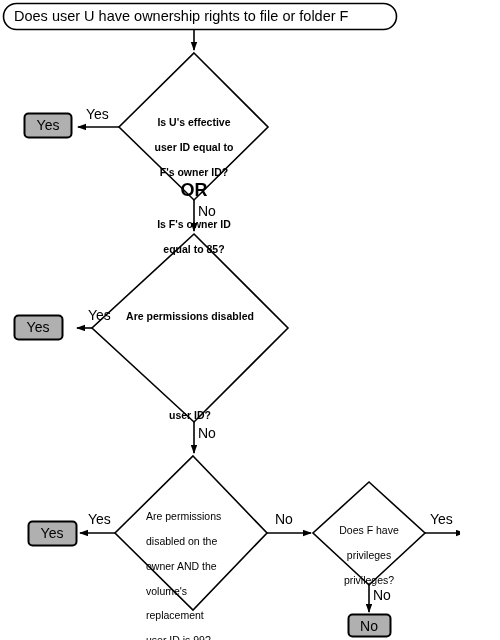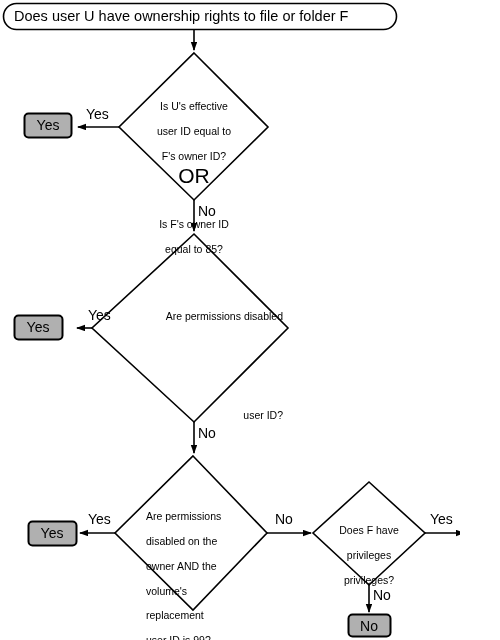--- a/index.html
+++ b/index.html
@@ -34,23 +34,23 @@
     pointer-events: none;
   }
   .diamond-text {
     font-size: 10.5px;
   }
   .diamond-text.d1 {
     font-size: 10.5px;
   }
   .or-word {
     display: block;
-    font-size: 21px;
+    font-size: 18px;
     line-height: 1.25;
-    margin: 1px 0 16px 0;
+    margin: 1px 0 4px 0;
   }
   .start-label {
     position: absolute;
     font-size: 14.5px;
     color: #000000;
     white-space: nowrap;
   }
   .terminal-label {
     position: absolute;
     font-size: 14px;
@@ -111,30 +111,30 @@
 
     <rect x="466.5" y="521.5" width="31" height="24" rx="4" ry="4" fill="#b0b0b0" stroke="#000000" stroke-width="2"></rect>
 
     <line x1="369" y1="585" x2="369" y2="612" stroke="#000000" stroke-width="1.6" marker-end="url(#arrow)"></line>
 
     <rect x="348.5" y="614.5" width="42" height="22" rx="4" ry="4" fill="#b0b0b0" stroke="#000000" stroke-width="2"></rect>
   </svg>
 
   <div class="start-label" style="left:14px; top:8px;">Does user U have ownership rights to file or folder F</div>
 
-  <div class="node-text diamond-text d1" style="left:132px; top:88px; width:124px;">
+  <div class="node-text diamond-text d1" style="left:132px; top:104px; width:124px;font-weight:bold;">
     <span>Is U's effective</span><br>
     <span>user ID equal to</span><br>
     <span>F's owner ID?</span>
     <span class="or-word">OR</span>
     <span>Is F's owner ID</span><br>
     <span>equal to 85?</span>
   </div>
 
-  <div class="node-text diamond-text" style="left:143px; top:298px; width:140px; text-align:right;">
+  <div class="node-text diamond-text" style="left:120px; top:298px; width:140px; text-align:center;font-weight:bold;">
     <span>Are permissions disabled</span><br>
     <br>
     <br>
     <br>
     <span>user ID?</span>
   </div>
 
   <div class="node-text diamond-text" style="left:146px; top:498px; width:100px; text-align:left;">
     <span>Are permissions</span><br>
     <span>disabled on the</span><br>

